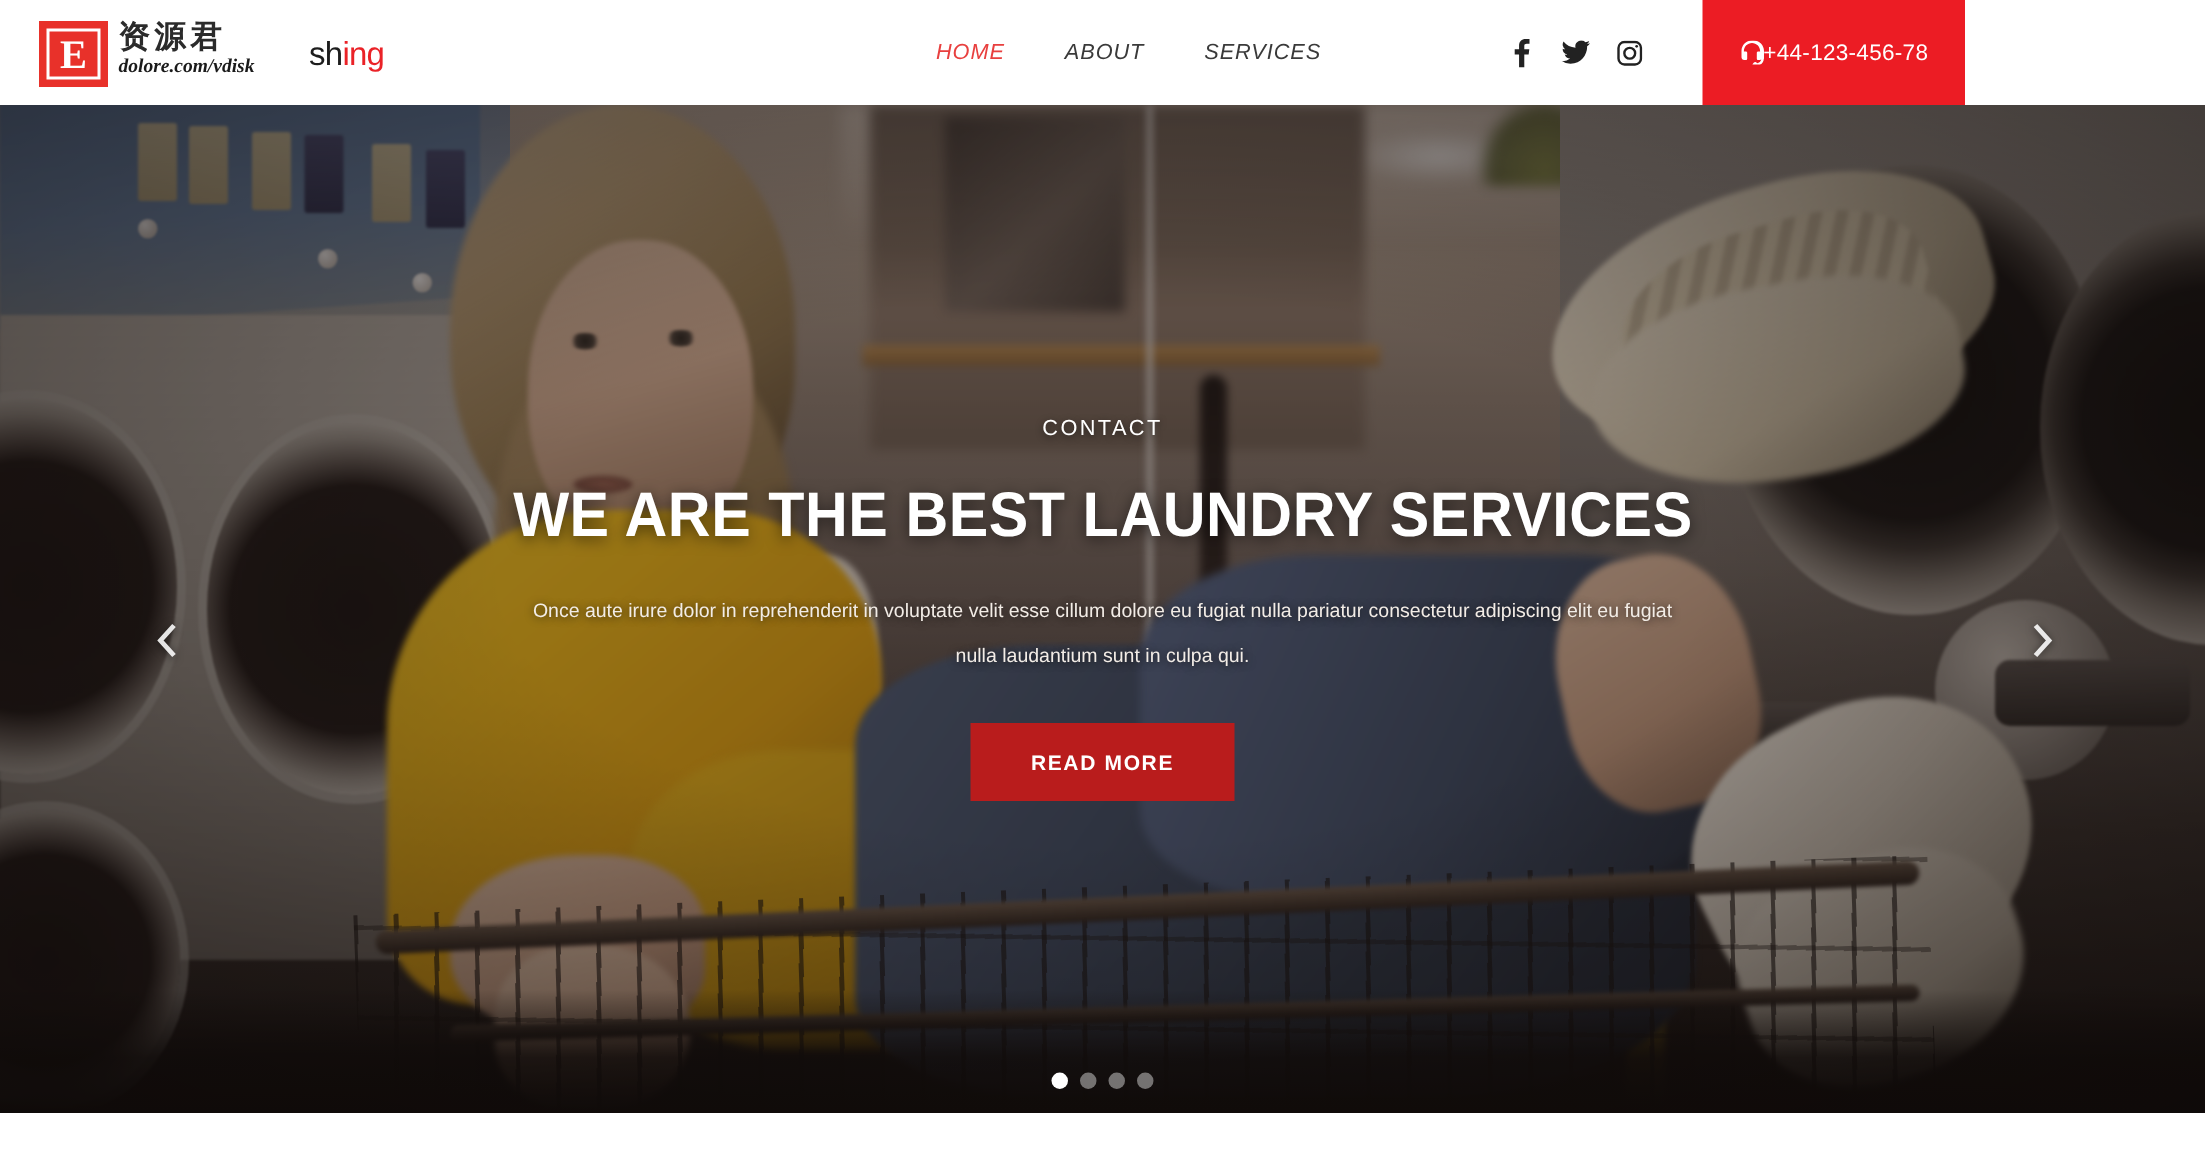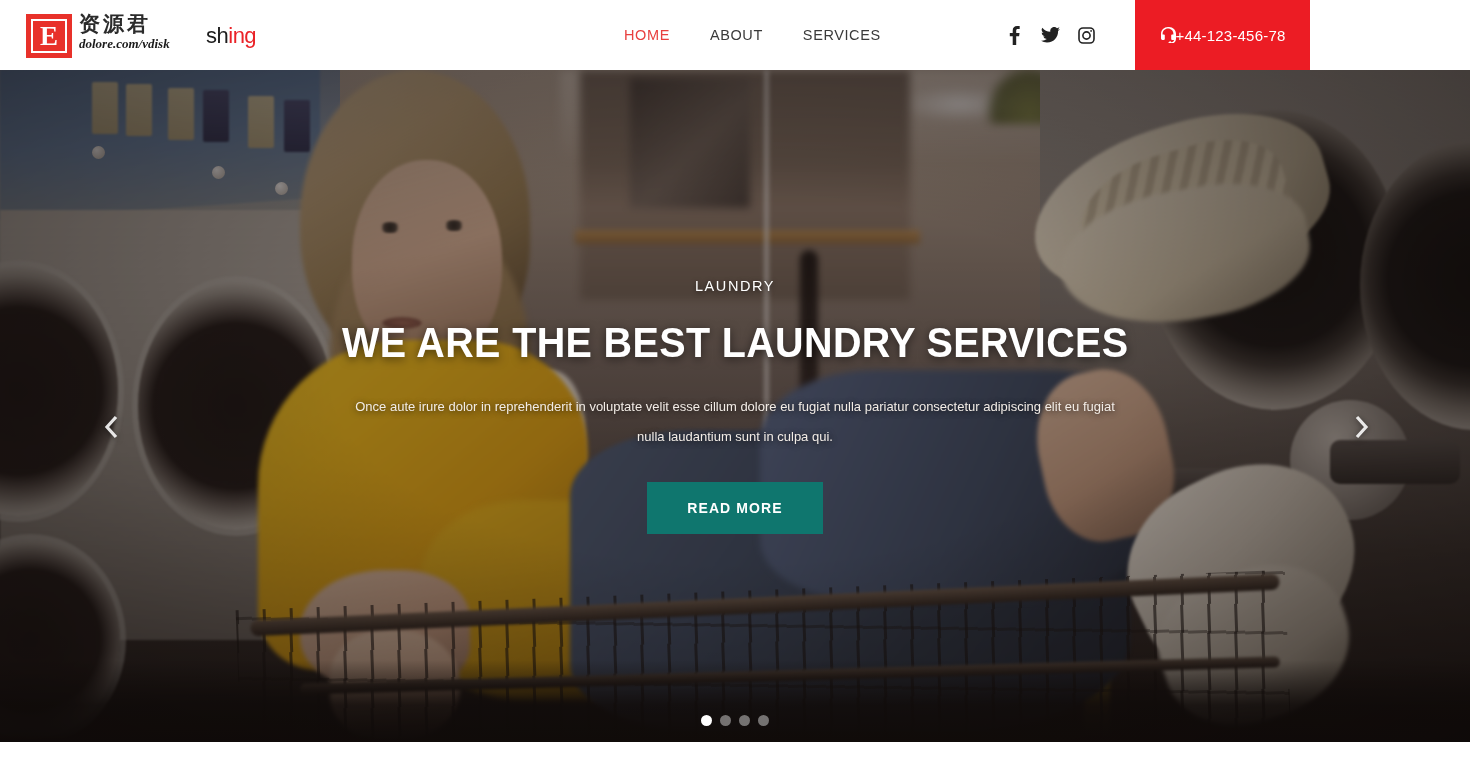--- a/index.html
+++ b/index.html
@@ -68,21 +68,21 @@
     line-height: 36px;
     white-space: nowrap;
   }
   .brand .b-dark { color: #1d1d1d; }
   .brand .b-red  { color: #ea2227; }
 
   
   .nav {
     position: absolute; left: 604px; top: 0;
     height: 70px;
-    display: flex; align-items: flex-end;
+    display: flex; align-items: flex-end; font-style: italic;
   }
   .nav a {
     display: block;
     font-size: 14.5px;
     letter-spacing: 0.6px;
     color: #3a3a3a;
     text-decoration: none;
     padding: 0 20px;
     line-height: 70px;
     white-space: nowrap;
@@ -440,21 +440,21 @@
   }
   .lead {
     color: #f2ece6;
     font-size: 13px;
     line-height: 30px;
     width: 770px;
     text-shadow: 0 1px 6px rgba(0,0,0,.65);
     margin-bottom: 30px;
   }
   .btn-read {
-    background: #0f766e;
+    background: #b91c1c;
     color: #ffffff;
     font-size: 14px;
     font-weight: bold;
     letter-spacing: 1.1px;
     padding: 18px 40px;
     border: none;
     cursor: pointer;
     font-family: "Liberation Sans", sans-serif;
   }
 
@@ -607,21 +607,21 @@
     <div class="p cart"></div>
     <div class="p cart-rim"></div>
     <div class="p cart-rim2"></div>
     <div class="p floor-dark"></div>
     <div class="vignette"></div>
   </div>
 
   <div class="hero-overlay"></div>
 
   <div class="hero-content">
-    <div class="kicker">LAUNDRY</div>
+    <div class="kicker">CONTACT</div>
     <h1 class="headline">WE ARE THE BEST LAUNDRY SERVICES</h1>
     <p class="lead">Once aute irure dolor in reprehenderit in voluptate velit esse cillum dolore eu fugiat nulla pariatur consectetur adipiscing elit eu fugiat nulla laudantium sunt in culpa qui.</p>
     <button class="btn-read">READ MORE</button>
   </div>
 
   <div class="arrow left">
     <svg width="15" height="24" viewBox="0 0 15 24" fill="none" stroke="currentColor" stroke-width="3.2">
       <path d="M12 2 3 12l9 10"></path>
     </svg>
   </div>

